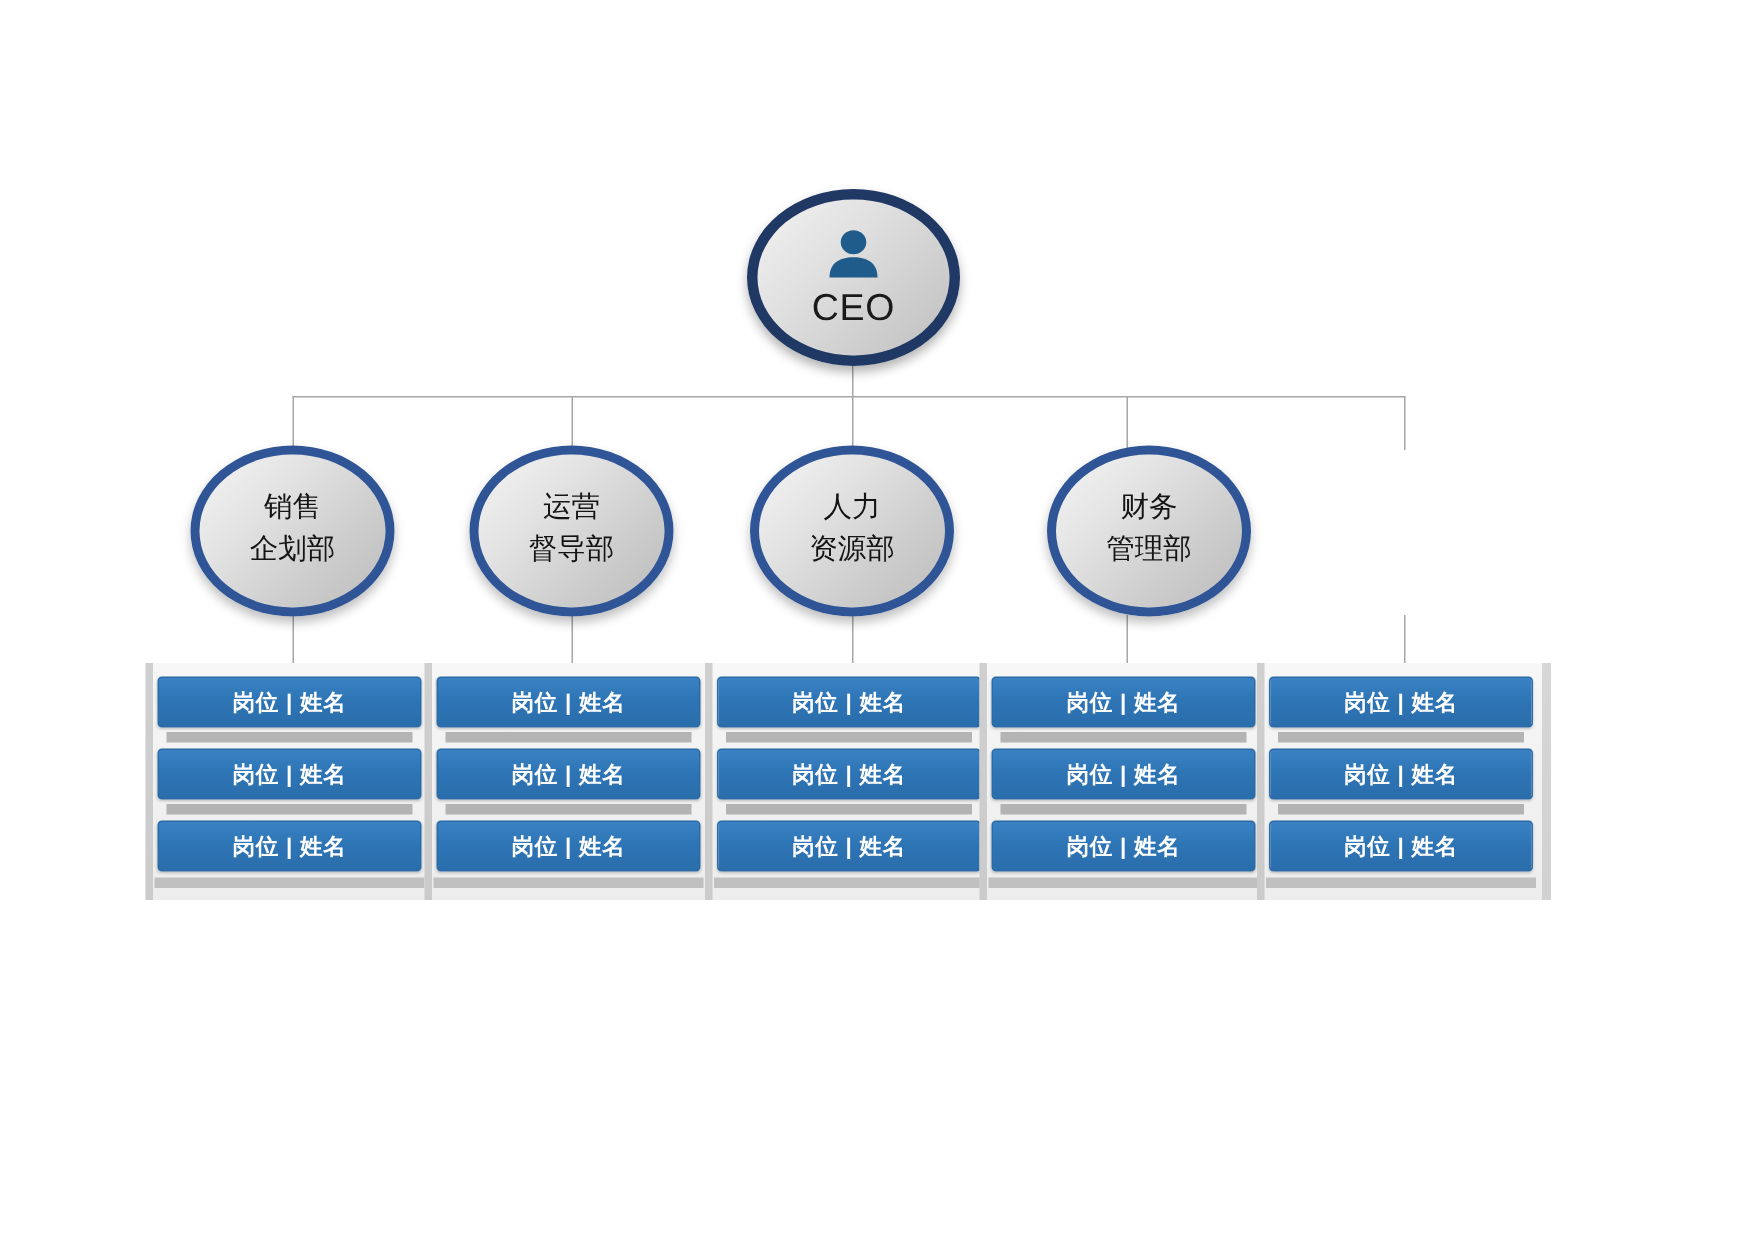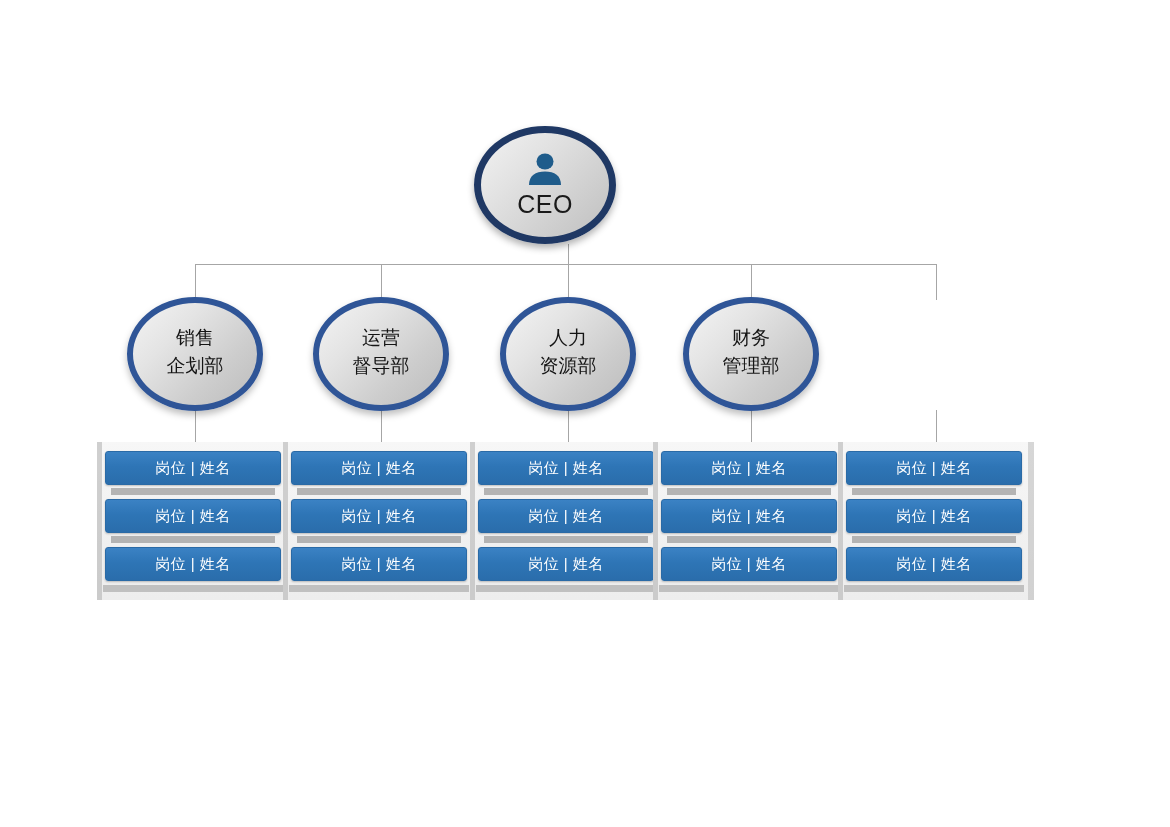--- a/index.html
+++ b/index.html
@@ -29,21 +29,21 @@
 
   .cap-bar {
     position: absolute;
     height: 2px;
     background: #a6a6a6;
   }
 
   
   .ceo-node {
     position: absolute;
-    left: 474px;
+    left: 498px;
     top: 126px;
     width: 142px;
     height: 118px;
     border-radius: 50%;
     background: linear-gradient(135deg, #f2f2f2 0%, #e2e2e2 34%, #cfcfcf 70%, #bfbfbf 100%);
     border: 7px solid #1f3864;
     box-sizing: border-box;
     box-shadow: 0 4px 7px rgba(0,0,0,0.30);
     display: flex;
     flex-direction: column;
@@ -108,20 +108,21 @@
     z-index: -1;
   }
   .panel-inner {
     position: relative;
     width: 100%;
     height: 100%;
   }
   .staff-slot {
     position: relative;
     height: 48px;
+    font-weight: bold;
   }
   .staff-card {
     position: absolute;
     left: 0;
     right: 4px;
     top: 0;
     height: 34px;
     border-radius: 3px;
     background: linear-gradient(180deg, #3b82c4 0%, #2e75b6 45%, #2a6dab 100%);
     border: 1px solid #2a6aa6;
@@ -216,21 +217,21 @@
     <span class="dept-line">企划部</span>
   </div>
   <div class="dept-node" style="left:500px;">
     <span class="dept-line">人力</span>
     <span class="dept-line">资源部</span>
   </div>
   <div class="dept-node" style="left:313px;">
     <span class="dept-line">运营</span>
     <span class="dept-line">督导部</span>
   </div>
-  <div class="dept-node" style="left:683px;">
+  <div class="dept-node" style="left:698px;">
     <span class="dept-line">财务</span>
     <span class="dept-line">管理部</span>
   </div>
 
   <div class="panel" style="left:97px;">
     <div class="panel-edge-l"></div>
     <div class="panel-edge-r"></div>
     <div class="panel-inner">
       <div class="staff-slot">
         <div class="staff-card">

